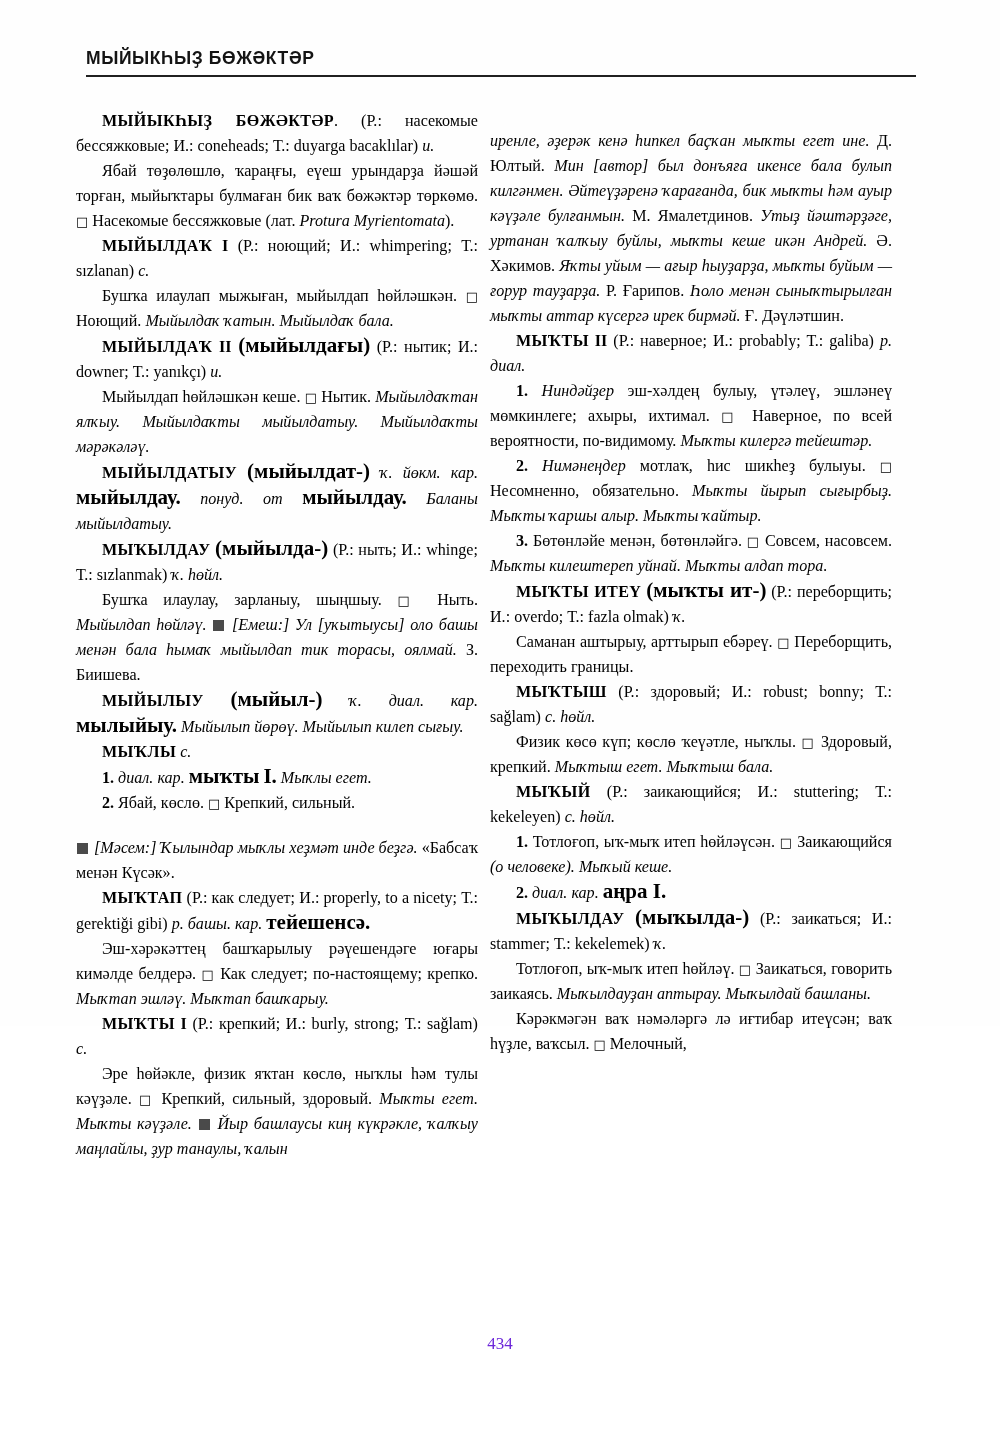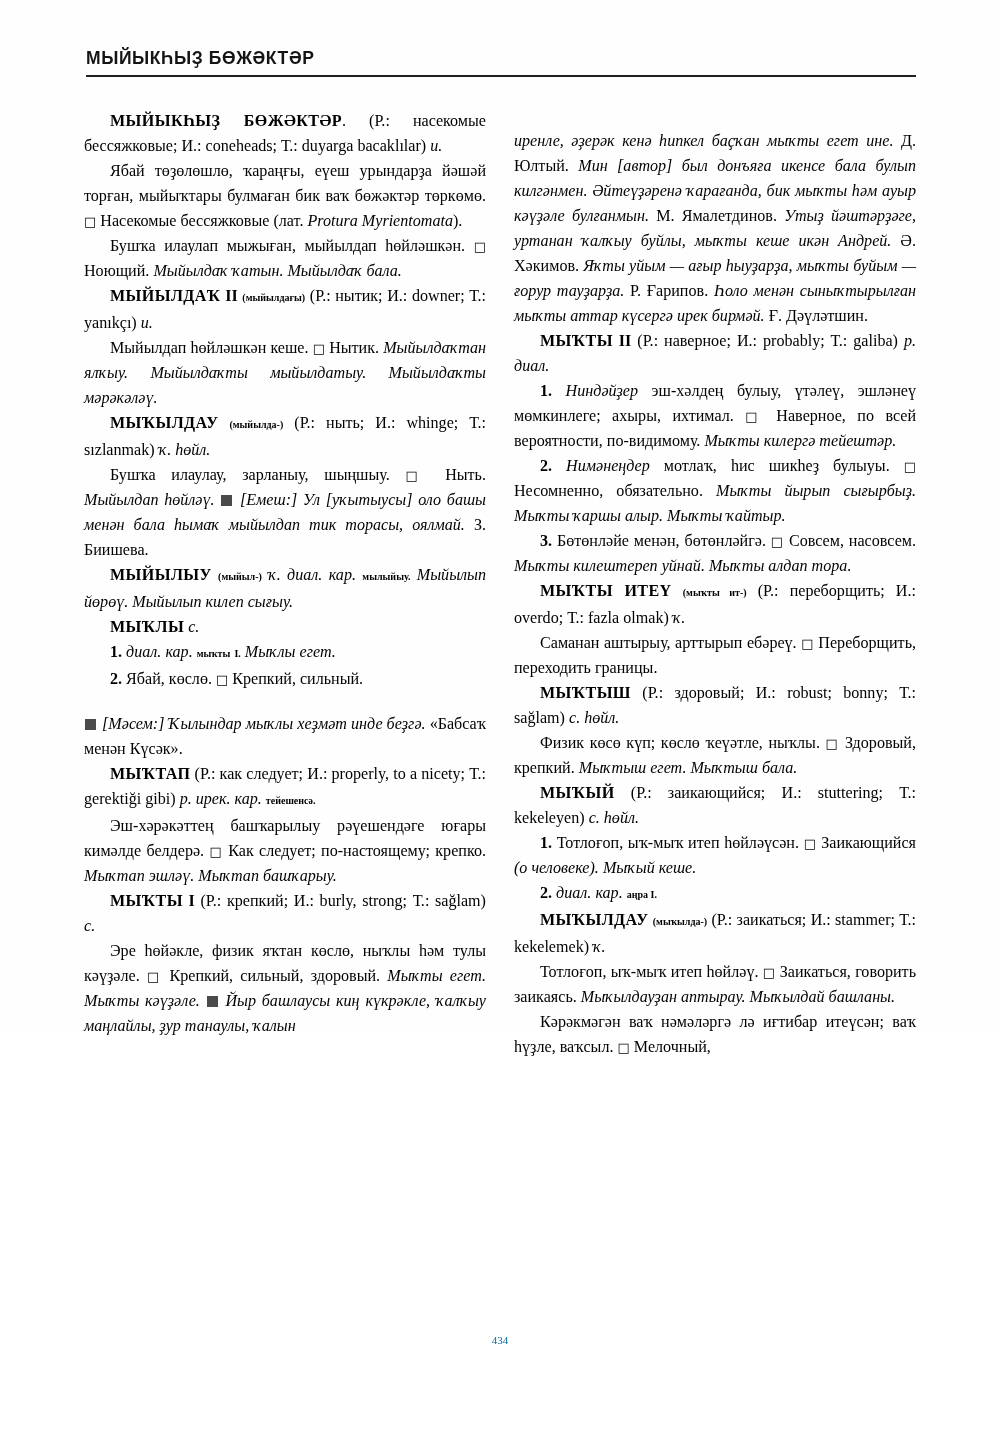--- a/index.html
+++ b/index.html
@@ -38,26 +38,26 @@
     white-space: nowrap;
   }
   .header-rule {
     margin-top: 6px;
     border-top: 2px solid #202020;
     width: 830px;
   }
   
   .columns {
     position: absolute;
-    left: 84px;
+    left: 76px;
     top: 108px;
     width: 832px;
     height: 1200px;
     display: flex;
-    gap: 28px;
+    gap: 12px;
   }
   .col {
     width: 402px;
     font-size: 16.1px;
     line-height: 25.0px;
     text-align: justify;
     text-justify: inter-word;
     hyphens: manual;
   }
   .col p {
@@ -68,21 +68,21 @@
     text-indent: 0;
     margin-top: 20px;
   }
   
   .hw {
     font-weight: bold;
     letter-spacing: 0.4px;
   }
   .hwsm {
     font-weight: bold;
-    font-size: 10px;
+    font-size: 21px;
   }
   .rom {
     font-weight: bold;
   }
   .it {
     font-style: italic;
   }
   .num {
     font-weight: bold;
   }
@@ -100,58 +100,60 @@
     vertical-align: -1px;
     margin: 0 2px 0 1px;
   }
   
   .folio {
     position: absolute;
     left: 0;
     top: 1334px;
     width: 1000px;
     text-align: center;
-    font-size: 11px;
-    color: #0369a1;
+    font-size: 17px;
+    color: #6d28d9;
   }
 </style>
 </head>
 <body>
 
 <div class="page">
 
   <div class="header">
     <div class="header-title">МЫЙЫКҺЫҘ БӨЖӘКТӘР</div>
     <div class="header-rule"></div>
   </div>
 
   <div class="columns">
 
     <div class="col">
 
       <p><span class="hw">МЫЙЫКҺЫҘ БӨЖӘКТӘР</span><span>. </span><span>(Р.: насекомые бессяжковые; И.: coneheads; Т.: duyarga bacaklılar)</span> <span class="it">и.</span></p>
       <p><span>Ябай төҙөлөшлө, ҡараңғы, еүеш урындарҙа йәшәй торған, мыйыҡтары булмаған бик ваҡ бөжәктәр төркөмө.</span> <span class="gloss-mark">□</span> <span>Насекомые бессяжковые (лат. <span class="it">Protura Myrientomata</span>).</span></p>
 
+      <p><span class="hw">МЫЙЫЛДАҠ</span> <span class="rom">I</span> <span>(Р.: ноющий; И.: whimpering; Т.: sızlanan)</span> <span class="it">с.</span></p>
       <p><span>Бушҡа илаулап мыжыған, мыйылдап һөйләшкән.</span> <span class="gloss-mark">□</span> <span>Ноющий.</span> <span class="it">Мыйылдаҡ ҡатын. Мыйылдаҡ бала.</span></p>
 
       <p><span class="hw">МЫЙЫЛДАҠ</span> <span class="rom">II</span> <span class="hwsm">(мыйылдағы)</span> <span>(Р.: нытик; И.: downer; Т.: yanıkçı)</span> <span class="it">и.</span></p>
       <p><span>Мыйылдап һөйләшкән кеше.</span> <span class="gloss-mark">□</span> <span>Нытик.</span> <span class="it">Мыйылдаҡтан ялҡыу. Мыйылдаҡты мыйылдатыу. Мыйылдаҡты мәрәкәләү.</span></p>
 
+      <p><span class="hw">МЫЙЫЛДАТЫУ</span> <span class="hwsm">(мыйылдат-)</span> <span class="it">ҡ. йөкм. кар. </span><span class="hwsm">мыйылдау.</span> <span class="it">понуд. от </span><span class="hwsm">мыйылдау.</span> <span class="it">Баланы мыйылдатыу.</span></p>
 
       <p><span class="hw">МЫҠЫЛДАУ</span> <span class="hwsm">(мыйылда-)</span> <span>(Р.: ныть; И.: whinge; Т.: sızlanmak)</span> <span class="it">ҡ. һөйл.</span></p>
       <p><span>Бушҡа илаулау, зарланыу, шыңшыу.</span> <span class="gloss-mark">□</span> <span>Ныть.</span> <span class="it">Мыйылдап һөйләү.</span> <span class="cite-mark"></span> <span class="it">[Емеш:] Ул [уҡытыусы] оло башы менән бала һымаҡ мыйылдап тик торасы, оялмай.</span> <span>З. Биишева.</span></p>
 
       <p><span class="hw">МЫЙЫЛЫУ</span> <span class="hwsm">(мыйыл-)</span> <span class="it">ҡ. диал. кар. </span><span class="hwsm">мылыйыу.</span> <span class="it">Мыйылып йөрөү. Мыйылып килеп сығыу.</span></p>
 
       <p><span class="hw">МЫҠЛЫ</span> <span class="it">с.</span></p>
       <p><span class="num">1.</span> <span class="it">диал. кар. </span><span class="hwsm">мыҡты</span> <span class="hwsm">I.</span> <span class="it">Мыҡлы егет.</span></p>
       <p><span class="num">2.</span> <span>Ябай, көслө.</span> <span class="gloss-mark">□</span> <span>Крепкий, сильный.</span></p>
       <p class="cont"><span class="cite-mark"></span> <span class="it">[Мәсем:] Ҡылындар мыҡлы хеҙмәт инде беҙгә.</span> <span>«Бабсаҡ менән Күсәк».</span></p>
 
-      <p><span class="hw">МЫҠТАП</span> <span>(Р.: как следует; И.: properly, to a nicety; Т.: gerektiği gibi)</span> <span class="it">р. ирек. кар.</span> <span class="hwsm">тейешенсә.</span></p>
+      <p><span class="hw">МЫҠТАП</span> <span>(Р.: как следует; И.: properly, to a nicety; Т.: gerektiği gibi)</span> <span class="it">р. башы. кар.</span> <span class="hwsm">тейешенсә.</span></p>
       <p><span>Эш-хәрәкәттең башҡарылыу рәүешендәге юғары кимәлде белдерә.</span> <span class="gloss-mark">□</span> <span>Как следует; по-настоящему; крепко.</span> <span class="it">Мыҡтап эшләү. Мыҡтап башҡарыу.</span></p>
 
       <p><span class="hw">МЫҠТЫ</span> <span class="rom">I</span> <span>(Р.: крепкий; И.: burly, strong; Т.: sağlam)</span> <span class="it">с.</span></p>
       <p><span>Эре һөйәкле, физик яҡтан көслө, ныҡлы һәм тулы кәүҙәле.</span> <span class="gloss-mark">□</span> <span>Крепкий, сильный, здоровый.</span> <span class="it">Мыҡты егет. Мыҡты кәүҙәле.</span> <span class="cite-mark"></span> <span class="it">Йыр башлаусы киң күкрәкле, ҡалҡыу маңлайлы, ҙур танаулы, ҡалын</span></p>
 
     </div>
 
     <div class="col">
 
       <p class="cont"><span class="it">иренле, әҙерәк кенә һипкел баҫҡан мыҡты егет ине.</span> <span>Д. Юлтый.</span> <span class="it">Мин [автор] был донъяға икенсе бала булып килгәнмен. Әйтеүҙәренә ҡарағанда, бик мыҡты һәм ауыр кәүҙәле булғанмын.</span> <span>М. Ямалетдинов.</span> <span class="it">Утыҙ йәштәрҙәге, уртанан ҡалҡыу буйлы, мыҡты кеше икән Андрей.</span> <span>Ә. Хәкимов.</span> <span class="it">Яҡты уйым — ағыр һыуҙарҙа, мыҡты буйым — ғорур тауҙарҙа.</span> <span>Р. Ғарипов.</span> <span class="it">Һоло менән сыныҡтырылған мыҡты аттар күсергә ирек бирмәй.</span> <span>Ғ. Дәүләтшин.</span></p>

